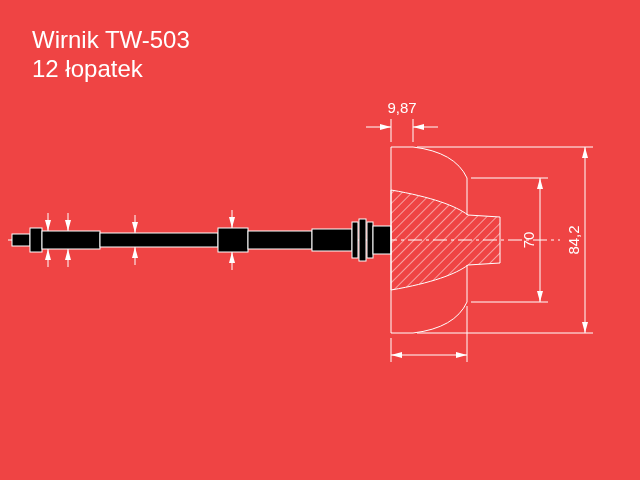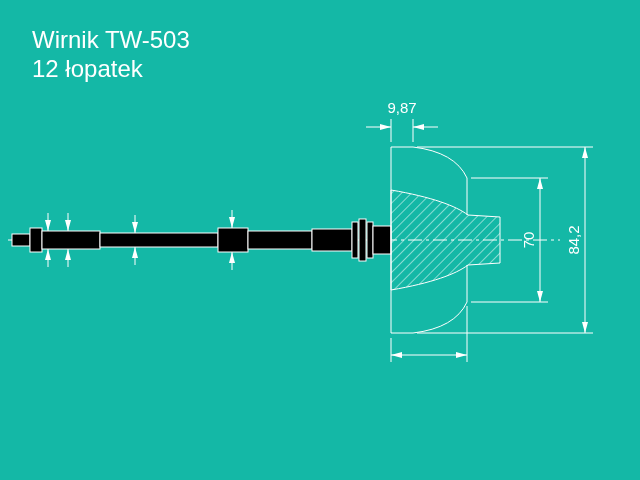--- a/index.html
+++ b/index.html
@@ -1,16 +1,16 @@
 <!DOCTYPE html>
 <html><head>
 <meta charset="utf-8">
 <style>
   html,body{margin:0;padding:0;background:#000;}
-  .stage{position:relative;width:640px;height:480px;background:#14b8a6;overflow:hidden;
+  .stage{position:relative;width:640px;height:480px;background:#ef4444;overflow:hidden;
          font-family:"Liberation Sans", sans-serif;}
   svg{position:absolute;left:0;top:0;}
   .title-text{font-family:"Liberation Sans",sans-serif;font-size:24px;fill:#fff;}
   .dim-text{font-family:"Liberation Sans",sans-serif;font-size:15px;fill:#fff;}
   .ln{stroke:#fff;stroke-width:1;fill:none;}
   .part{stroke:#fff;stroke-width:1;fill:#000;}
   .arrow{fill:#fff;stroke:none;}
   .thin{stroke:#fff;stroke-width:1;fill:none;}
 </style>
 </head>

